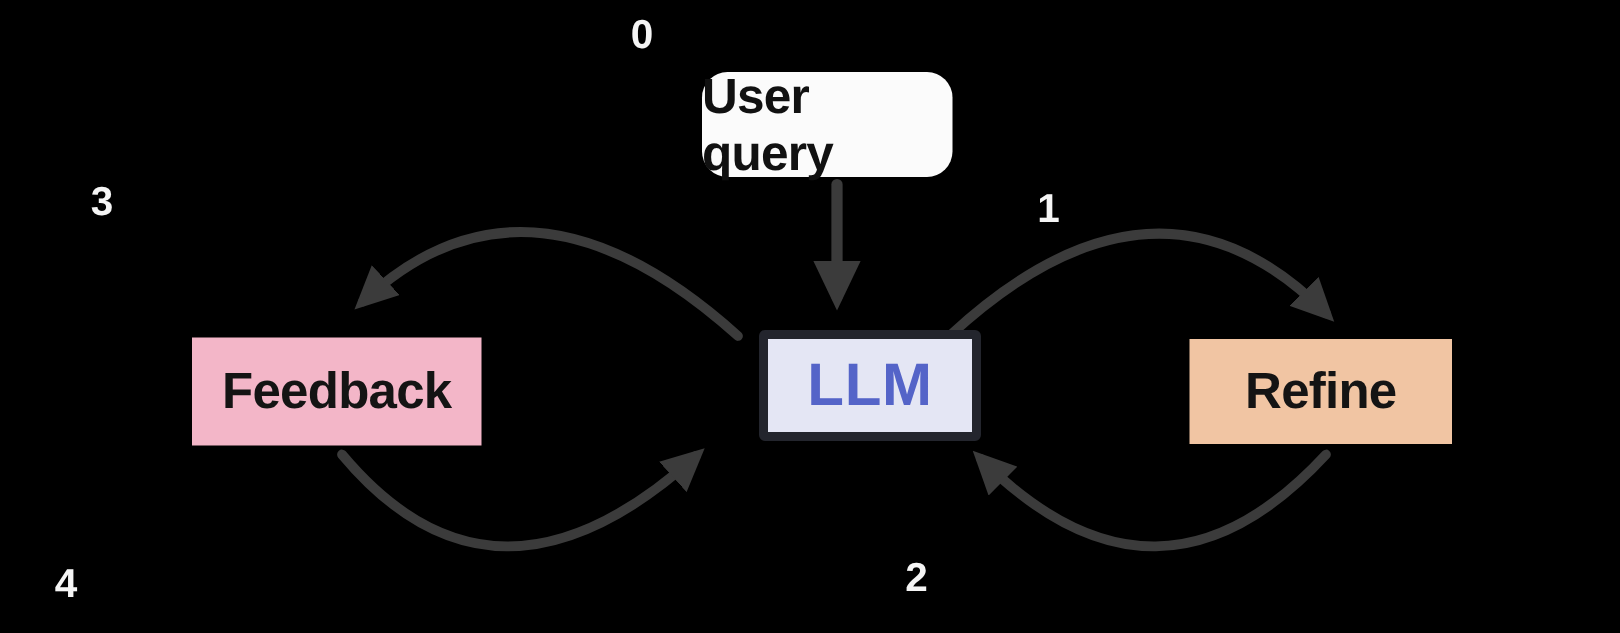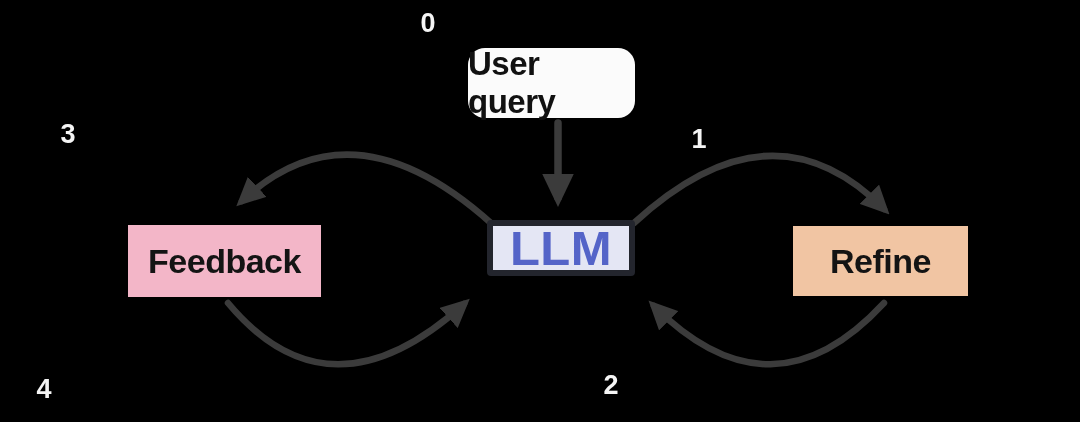--- a/index.html
+++ b/index.html
@@ -49,26 +49,26 @@
     color: var(--node-text);
   }
   .node-user-query {
     left: 468px; top: 48px; width: 167px; height: 70px;
     background: var(--user-query-bg);
     color: var(--user-query-text);
     border-radius: 17px;
     font-size: 33px;
   }
   .node-llm {
-    left: 487px; top: 220px; width: 148px; height: 56px;
+    left: 506px; top: 220px; width: 148px; height: 74px;
     background: var(--llm-bg);
     border: 6px solid var(--llm-border);
     border-radius: 4px;
     color: var(--llm-text);
-    font-size: 49px;
+    font-size: 40px;
     font-weight: 600;
     letter-spacing: 0.5px;
   }
   .node-feedback {
     left: 128px; top: 225px; width: 193px; height: 72px;
     background: var(--feedback-bg);
     font-size: 34px;
   }
   .node-refine {
     left: 793px; top: 226px; width: 175px; height: 70px;

